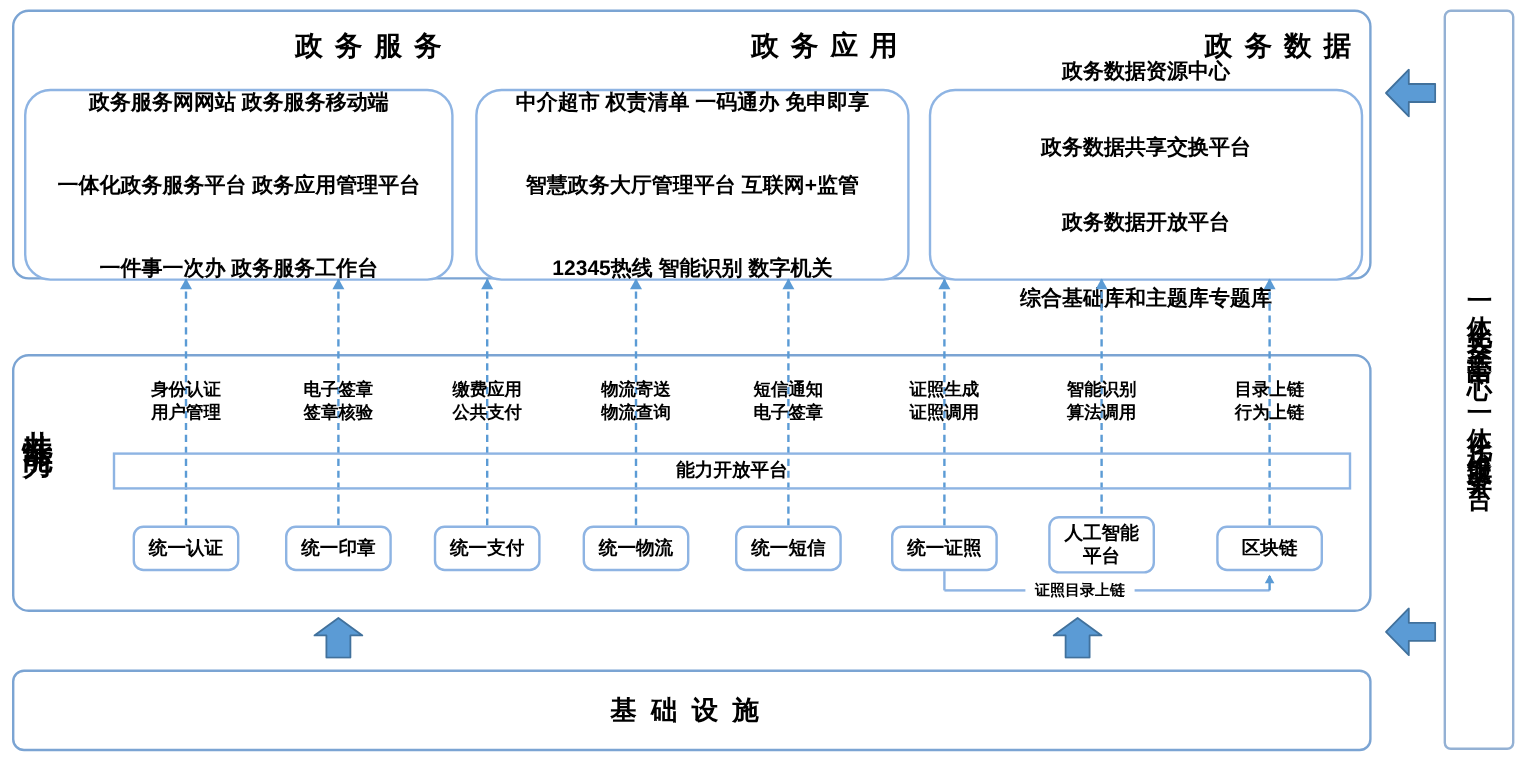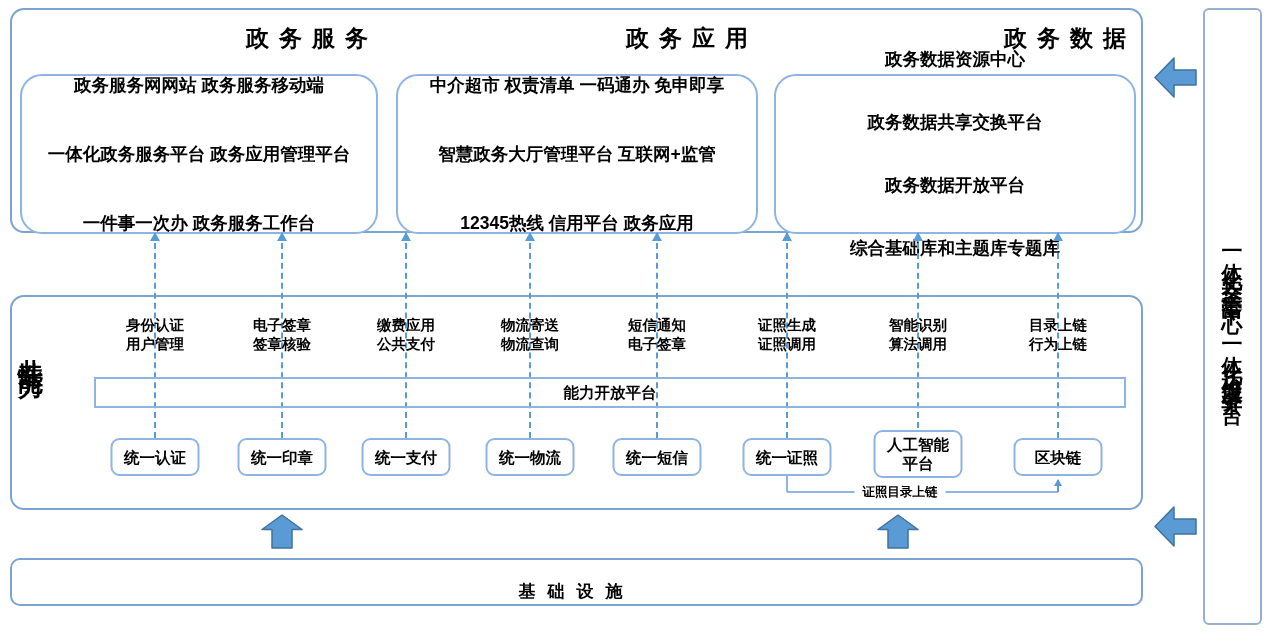--- a/index.html
+++ b/index.html
@@ -69,23 +69,23 @@
     border-bottom:7px solid #5b9bd5;
   }
   .conn-label{
     position:absolute;left:900px;top:484px;transform:translateX(-50%);
     background:#fff;padding:0 8px;font-size:12.5px;z-index:4;white-space:nowrap;
   }
   
   .block-arrow{position:absolute;z-index:2;}
   
   .infra-box{
-    position:absolute;left:10px;top:558px;width:1133px;height:48px;
+    position:absolute;left:10px;top:558px;width:1133px;height:68px;
     border:2px solid #7ba4d3;border-radius:10px;box-sizing:border-box;
-    text-align:center;line-height:64px;font-size:17px;letter-spacing:12px;background:#fff;
+    text-align:center;line-height:64px;font-size:22px;letter-spacing:12px;background:#fff;
   }
   
   .right-bar{
     position:absolute;left:1203px;top:8px;width:59px;height:617px;
     border:2px solid #94b1d4;border-radius:6px;box-sizing:border-box;background:#fff;
     display:flex;align-items:center;justify-content:center;
   }
   .right-bar .vtext{
     writing-mode:vertical-rl;text-orientation:upright;
     font-size:21px;letter-spacing:7px;line-height:1;
@@ -103,21 +103,21 @@
         <div>政务服务网网站 政务服务移动端</div>
         <div>一体化政务服务平台 政务应用管理平台</div>
         <div>一件事一次办 政务服务工作台</div>
       </div>
     </div>
     <div class="sec sec2">
       <div class="sec-title">政务应用</div>
       <div class="sec-box">
         <div>中介超市 权责清单 一码通办 免申即享</div>
         <div>智慧政务大厅管理平台 互联网+监管</div>
-        <div>12345热线 信用平台 政务应用</div>
+        <div>12345热线 智能识别 数字机关</div>
       </div>
     </div>
     <div class="sec sec3">
       <div class="sec-title">政务数据</div>
       <div class="sec-box">
         <div>政务数据资源中心</div>
         <div>政务数据共享交换平台</div>
         <div>政务数据开放平台</div>
         <div>综合基础库和主题库专题库</div>
       </div>

